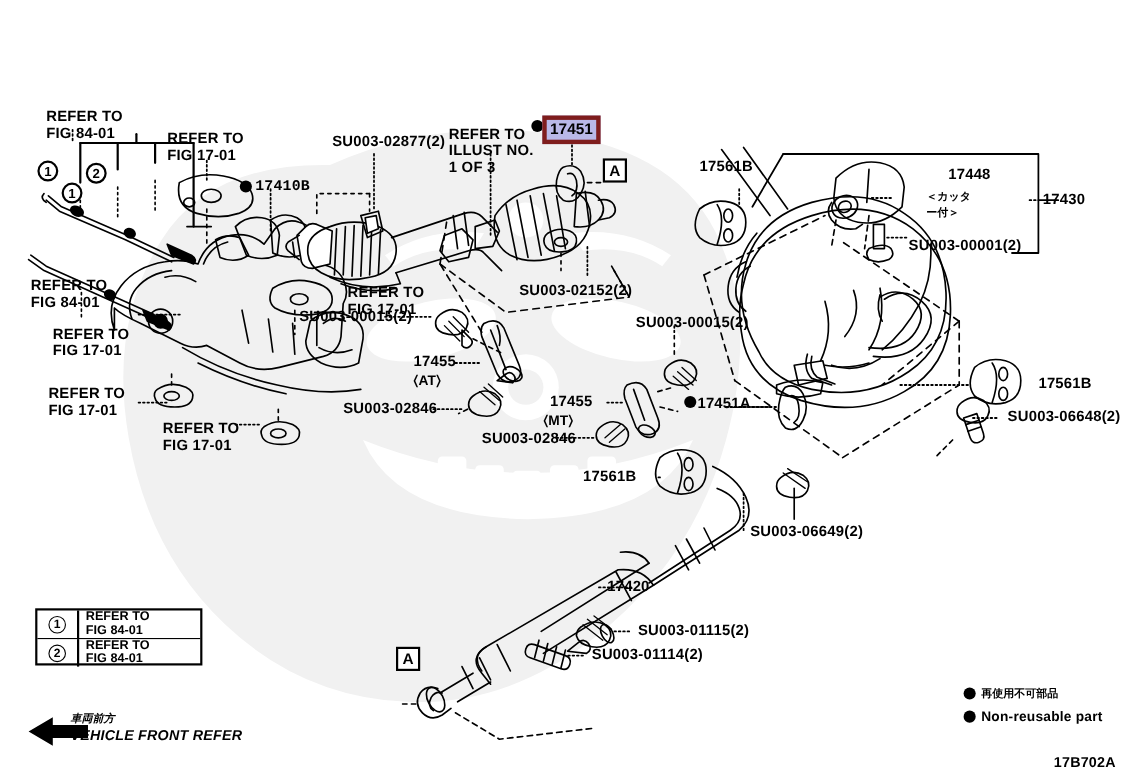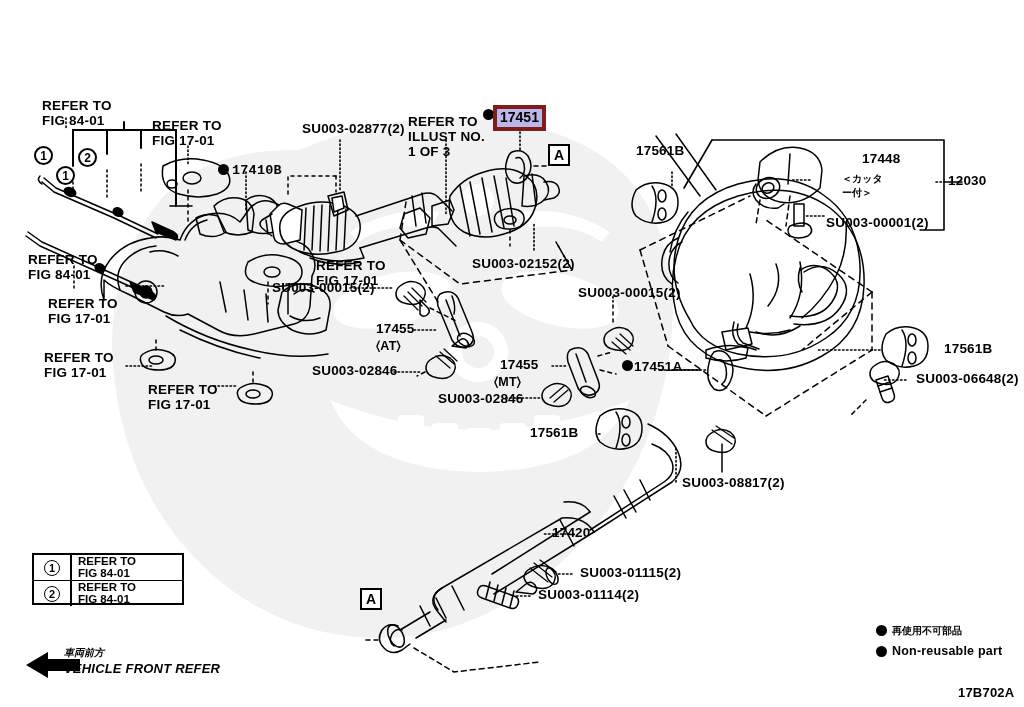--- a/index.html
+++ b/index.html
@@ -436,27 +436,27 @@
 
   <div class="lbl" style="left:636px;top:144px;">17561B</div>
 
   <div class="lbl" style="left:944px;top:342px;">17561B</div>
 
   <div class="lbl" style="left:530px;top:426px;">17561B</div>
 
   <div class="lbl" style="left:862px;top:152px;">17448</div>
   <div class="jp" style="position:absolute;left:842px;top:172px;">＜カッター付＞</div>
 
-  <div class="lbl" style="left:948px;top:174px;">12030</div>
+  <div class="lbl" style="left:948px;top:174px;">17430</div>
 
   <div class="lbl" style="left:826px;top:216px;">SU003-00001(2)</div>
 
   <div class="lbl" style="left:916px;top:372px;">SU003-06648(2)</div>
 
-  <div class="lbl" style="left:682px;top:476px;">SU003-08817(2)</div>
+  <div class="lbl" style="left:682px;top:476px;">SU003-06649(2)</div>
 
   <div class="lbl" style="left:552px;top:526px;">17420</div>
 
   <div class="lbl" style="left:580px;top:566px;">SU003-01115(2)</div>
 
   <div class="lbl" style="left:538px;top:588px;">SU003-01114(2)</div>
 
   <div class="boxA" style="left:360px;top:588px;">A</div>
 
   <div class="circmark" style="left:34px;top:146px;">1</div>

